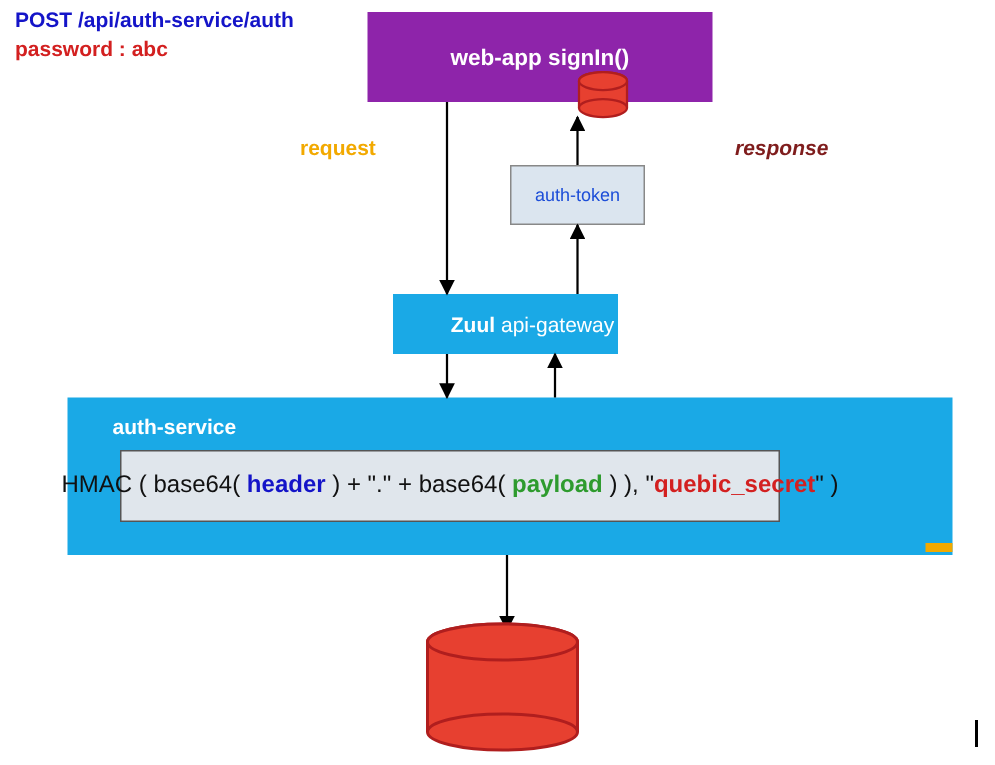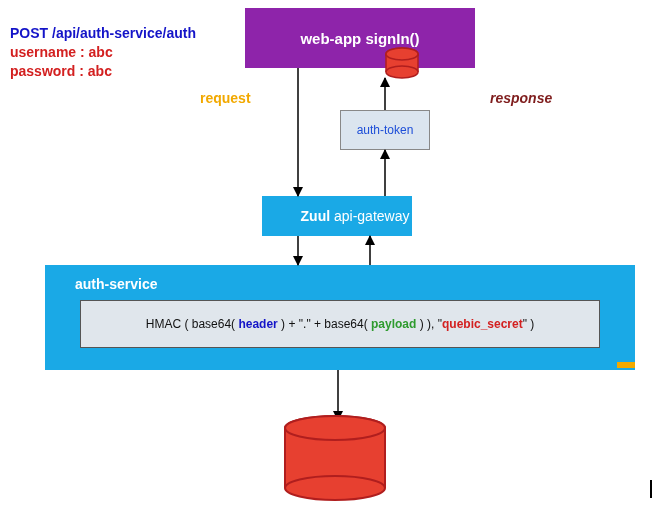--- a/index.html
+++ b/index.html
@@ -18,21 +18,21 @@
     align-items: center;
     justify-content: center;
     text-align: right;
   }
   .webapp {
     left: 245px; top: 8px; width: 230px; height: 60px;
     background: #8e24aa;
     color: #fff; font-weight: bold; font-size: 15px;
   }
   .api-info {
-    left: 10px; top: 24px; width: 230px;
+    left: 10px; top: 4px; width: 230px;
     font-size: 14px; font-weight: bold; line-height: 1.35;
   }
   .api-info .line1 { color: #1414c8; }
   .api-info .line2, .api-info .line3 { color: #d32020; }
   .req-label {
     left: 200px; top: 90px;
     color: #f2a900; font-weight: bold; font-size: 14px;
   }
   .res-label {
     left: 490px; top: 90px;
@@ -50,23 +50,23 @@
   .zuul-box .bold { font-weight: bold; }
   .auth-service {
     left: 45px; top: 265px; width: 590px; height: 105px;
     background: #1aa9e6;
   }
   .auth-service-label {
     left: 60px; top: 276px;
     color: #fff; font-weight: bold; font-size: 14px; margin-left: 15px;
   }
   .hmac-box {
-    left: 80px; top: 300px; width: 520px; height: 48px;
+    left: 80px; top: 300px; width: 440px; height: 48px;
     background: #e0e6ec; border: 1px solid #555;
-    font-size: 12px; color: #111;
+    font-size: 16px; color: #111;
     display: flex; align-items: center; justify-content: center;
     white-space: pre;
   }
   .hmac-box .hdr { color: #1414c8; font-weight: bold; }
   .hmac-box .pld { color: #2e9b2e; font-weight: bold; }
   .hmac-box .sec { color: #d32020; font-weight: bold; }
   .mongo-box {
     left: 290px; top: 447px; width: 95px; height: 50px;
     color: #fff; font-size: 12px; line-height: 1.25;
     display: flex; flex-direction: column; align-items: flex-start; justify-content: center;
@@ -80,21 +80,20 @@
   .cursor {
     left: 650px; top: 480px; width: 2px; height: 18px;
     background: #000;
   }
 </style>
 </head>
 <body>
 
 <div class="abs api-info">
   <div class="line1">POST /api/auth-service/auth</div>
-  <div class="line2">username : abc</div>
   <div class="line3">password : abc</div>
 </div>
 
 <div class="abs box webapp">
   <span>web-app signIn()</span>
 </div>
 
 <div class="abs req-label">request</div>
 <div class="abs res-label">response</div>
 

